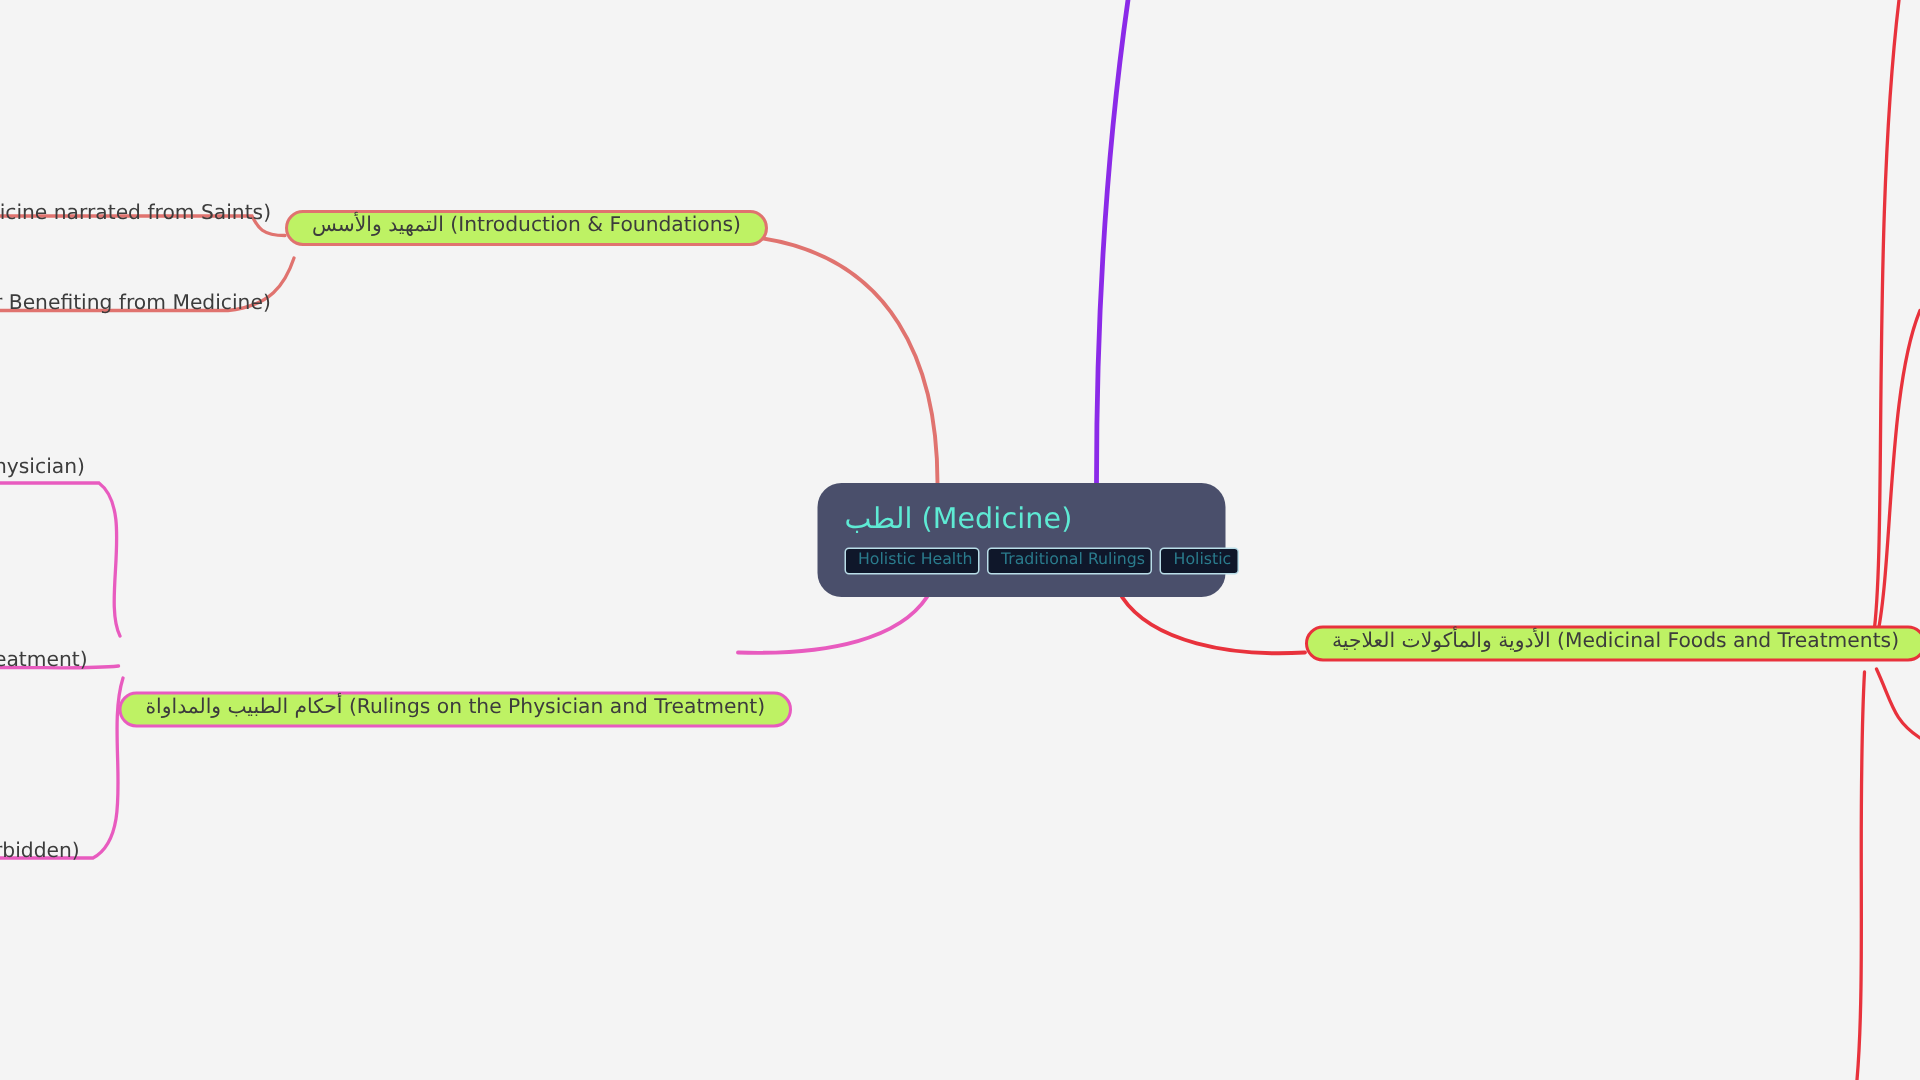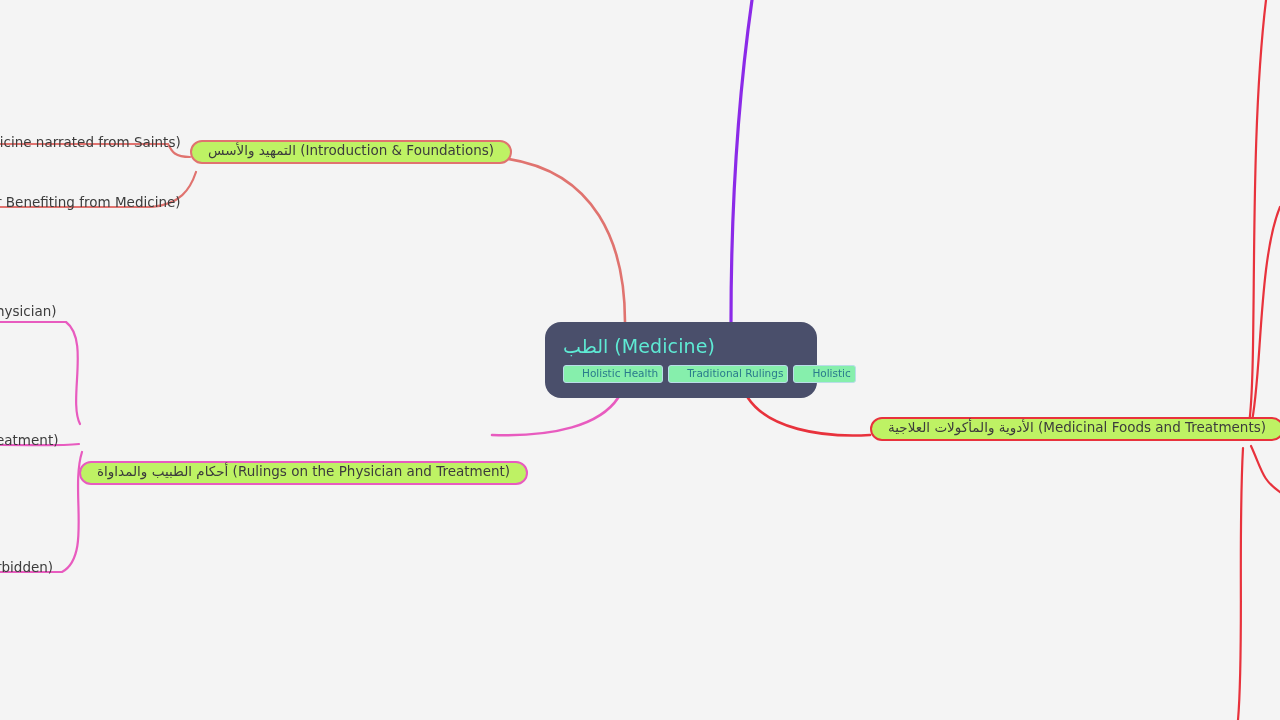--- a/index.html
+++ b/index.html
@@ -48,27 +48,27 @@
     line-height: 24px;
     letter-spacing: 0.1px;
     white-space: nowrap;
   }
   .root-tags {
     display: flex;
     gap: 5px;
     margin-top: 7px;
   }
   .root-tag {
-    background: #86efac;
+    background: #0f172a;
     color: #2a7b8c;
     border: 1px solid #b9dde8;
     border-radius: 3px;
     font-size: 10.5px;
     line-height: 13px;
-    padding: 1px 4px 2px 18px;
+    padding: 1px 4px 2px 8px;
     white-space: nowrap;
   }
 
   
   .node {
     position: absolute;
     box-sizing: border-box;
     background: #bef264;
     border-radius: 17px;
     border-width: 2.2px;

